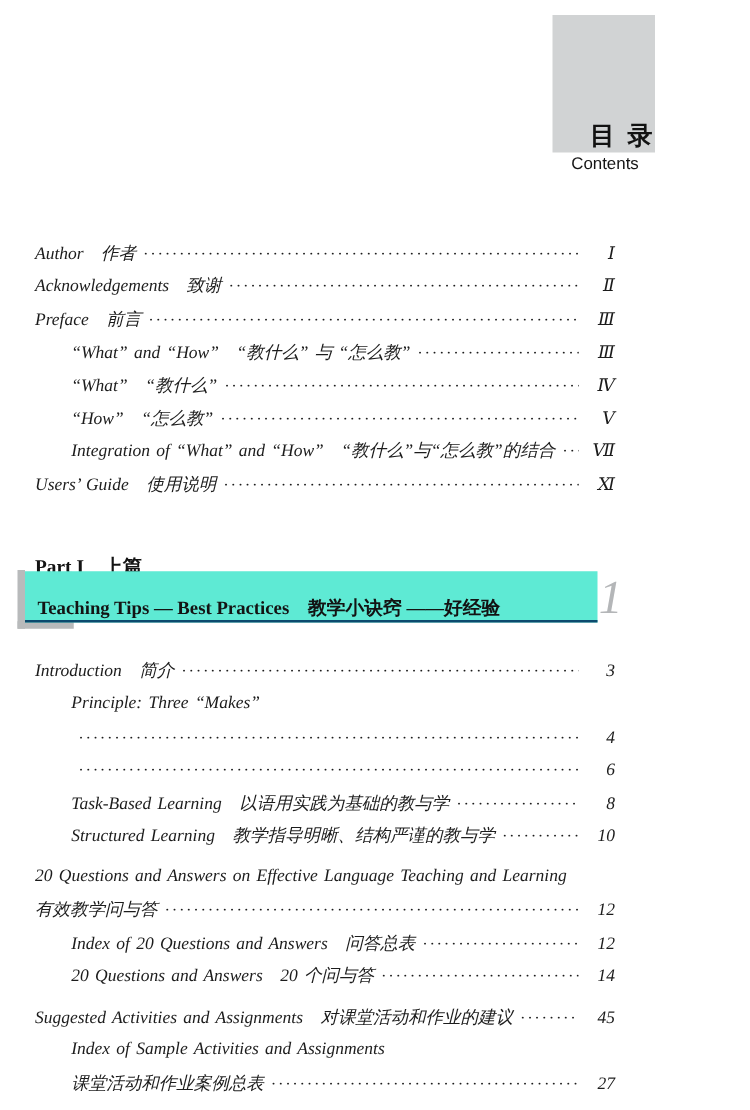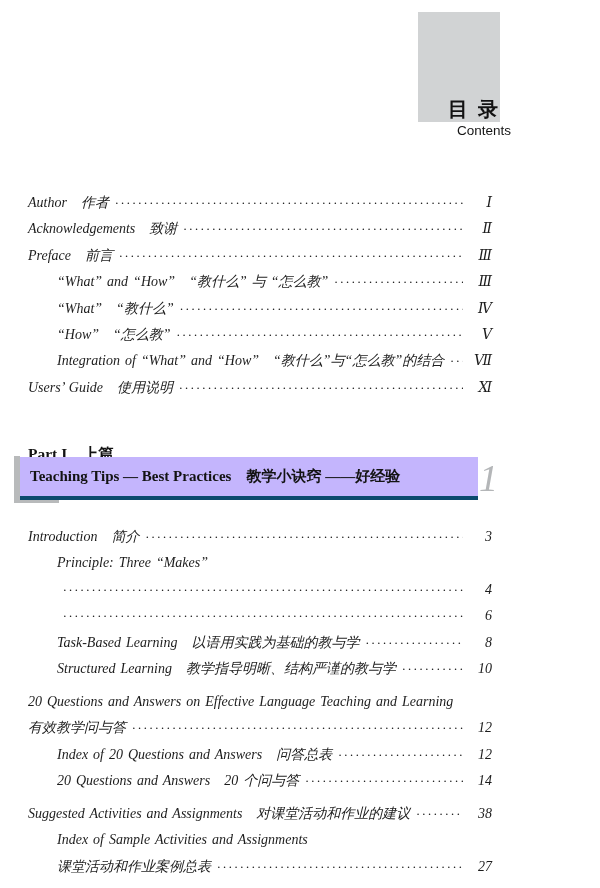--- a/index.html
+++ b/index.html
@@ -9,21 +9,21 @@
     overflow: hidden;
   }
   body {
     position: relative;
     font-family: "Liberation Serif", "DejaVu Serif", serif;
     color: #1c1c1c;
   }
 
   
   .header-box {
-    position: absolute; left: 418px; top: 12px;
+    position: absolute; left: 442px; top: 12px;
     width: 82px; height: 110px;
     background: #d1d3d4;
   }
   .header-title-cn {
     position: absolute; right: 2px; bottom: 1px;
     font-size: 20px; font-weight: bold;
     white-space: nowrap; color: #121212;
     line-height: 24px;
   }
   .header-title-en {
@@ -73,23 +73,23 @@
     position: absolute; left: 14px; top: 456px;
     width: 6px; height: 47px; background: #b8babb;
   }
   .bracket-h {
     position: absolute; left: 14px; top: 497px;
     width: 45px; height: 6px; background: #b8babb;
   }
   .banner {
     position: absolute; left: 20px; top: 457px;
     width: 458px; height: 39px;
-    background: #c4b5fd;
-    border-bottom: 4px solid #0c4a6e;
-    display: flex; align-items: center;
+    background: #5eead4;
+    border-bottom: 2px solid #0c4a6e;
+    display: flex; align-items: flex-end;
   }
   .banner-title {
     padding-left: 10px;
     font-size: 15px; font-weight: bold; color: #131313;
     white-space: nowrap;
   }
   .banner-num {
     position: absolute; left: 479px; top: 456px;
     height: 44px; line-height: 44px;
     font-size: 38px; font-style: italic;
@@ -202,21 +202,21 @@
     <span class="pg">12</span>
   </div>
   <div class="row lv1">
     <span class="label">20 Questions and Answers 20 个问与答</span>
     <span class="dots">················································································································································································································································</span>
     <span class="pg">14</span>
   </div>
   <div class="row gap">
     <span class="label">Suggested Activities and Assignments 对课堂活动和作业的建议</span>
     <span class="dots">················································································································································································································································</span>
-    <span class="pg">38</span>
+    <span class="pg">45</span>
   </div>
   <div class="row lv1 plain">
     <span class="label">Index of Sample Activities and Assignments</span>
     <span class="dots"></span>
     <span class="pg"></span>
   </div>
   <div class="row lv1">
     <span class="label">课堂活动和作业案例总表</span>
     <span class="dots">················································································································································································································································</span>
     <span class="pg">27</span>

